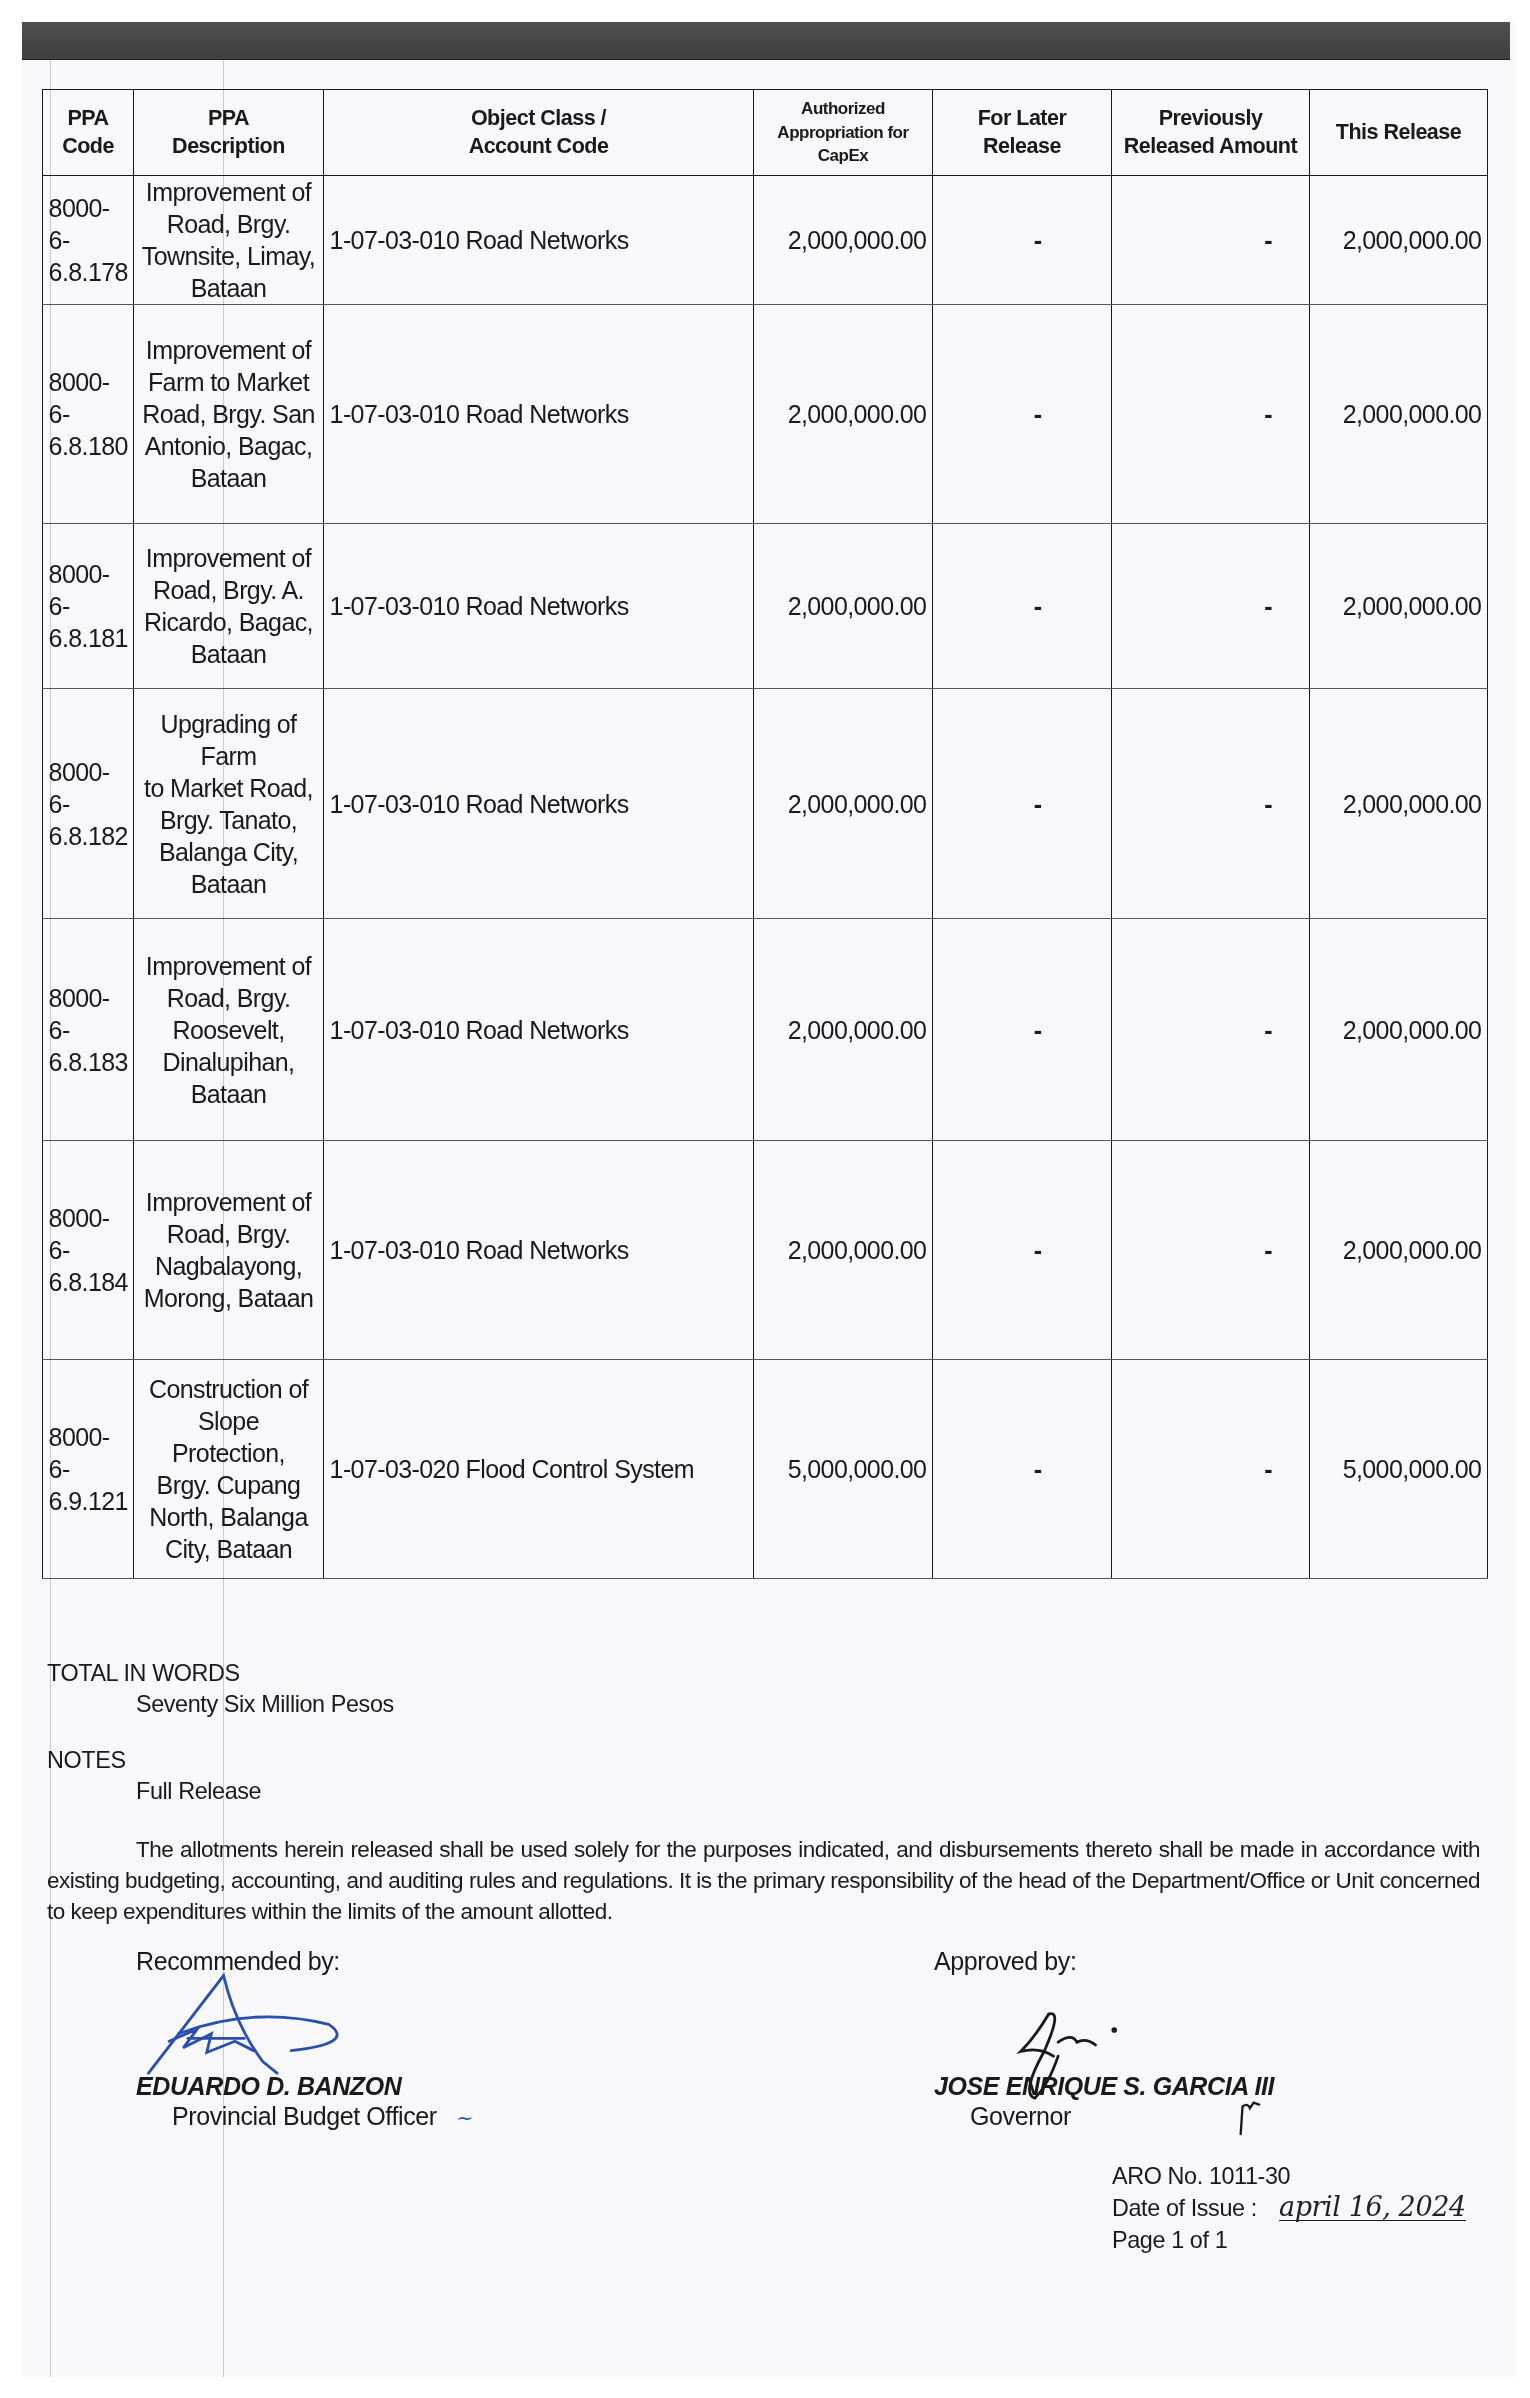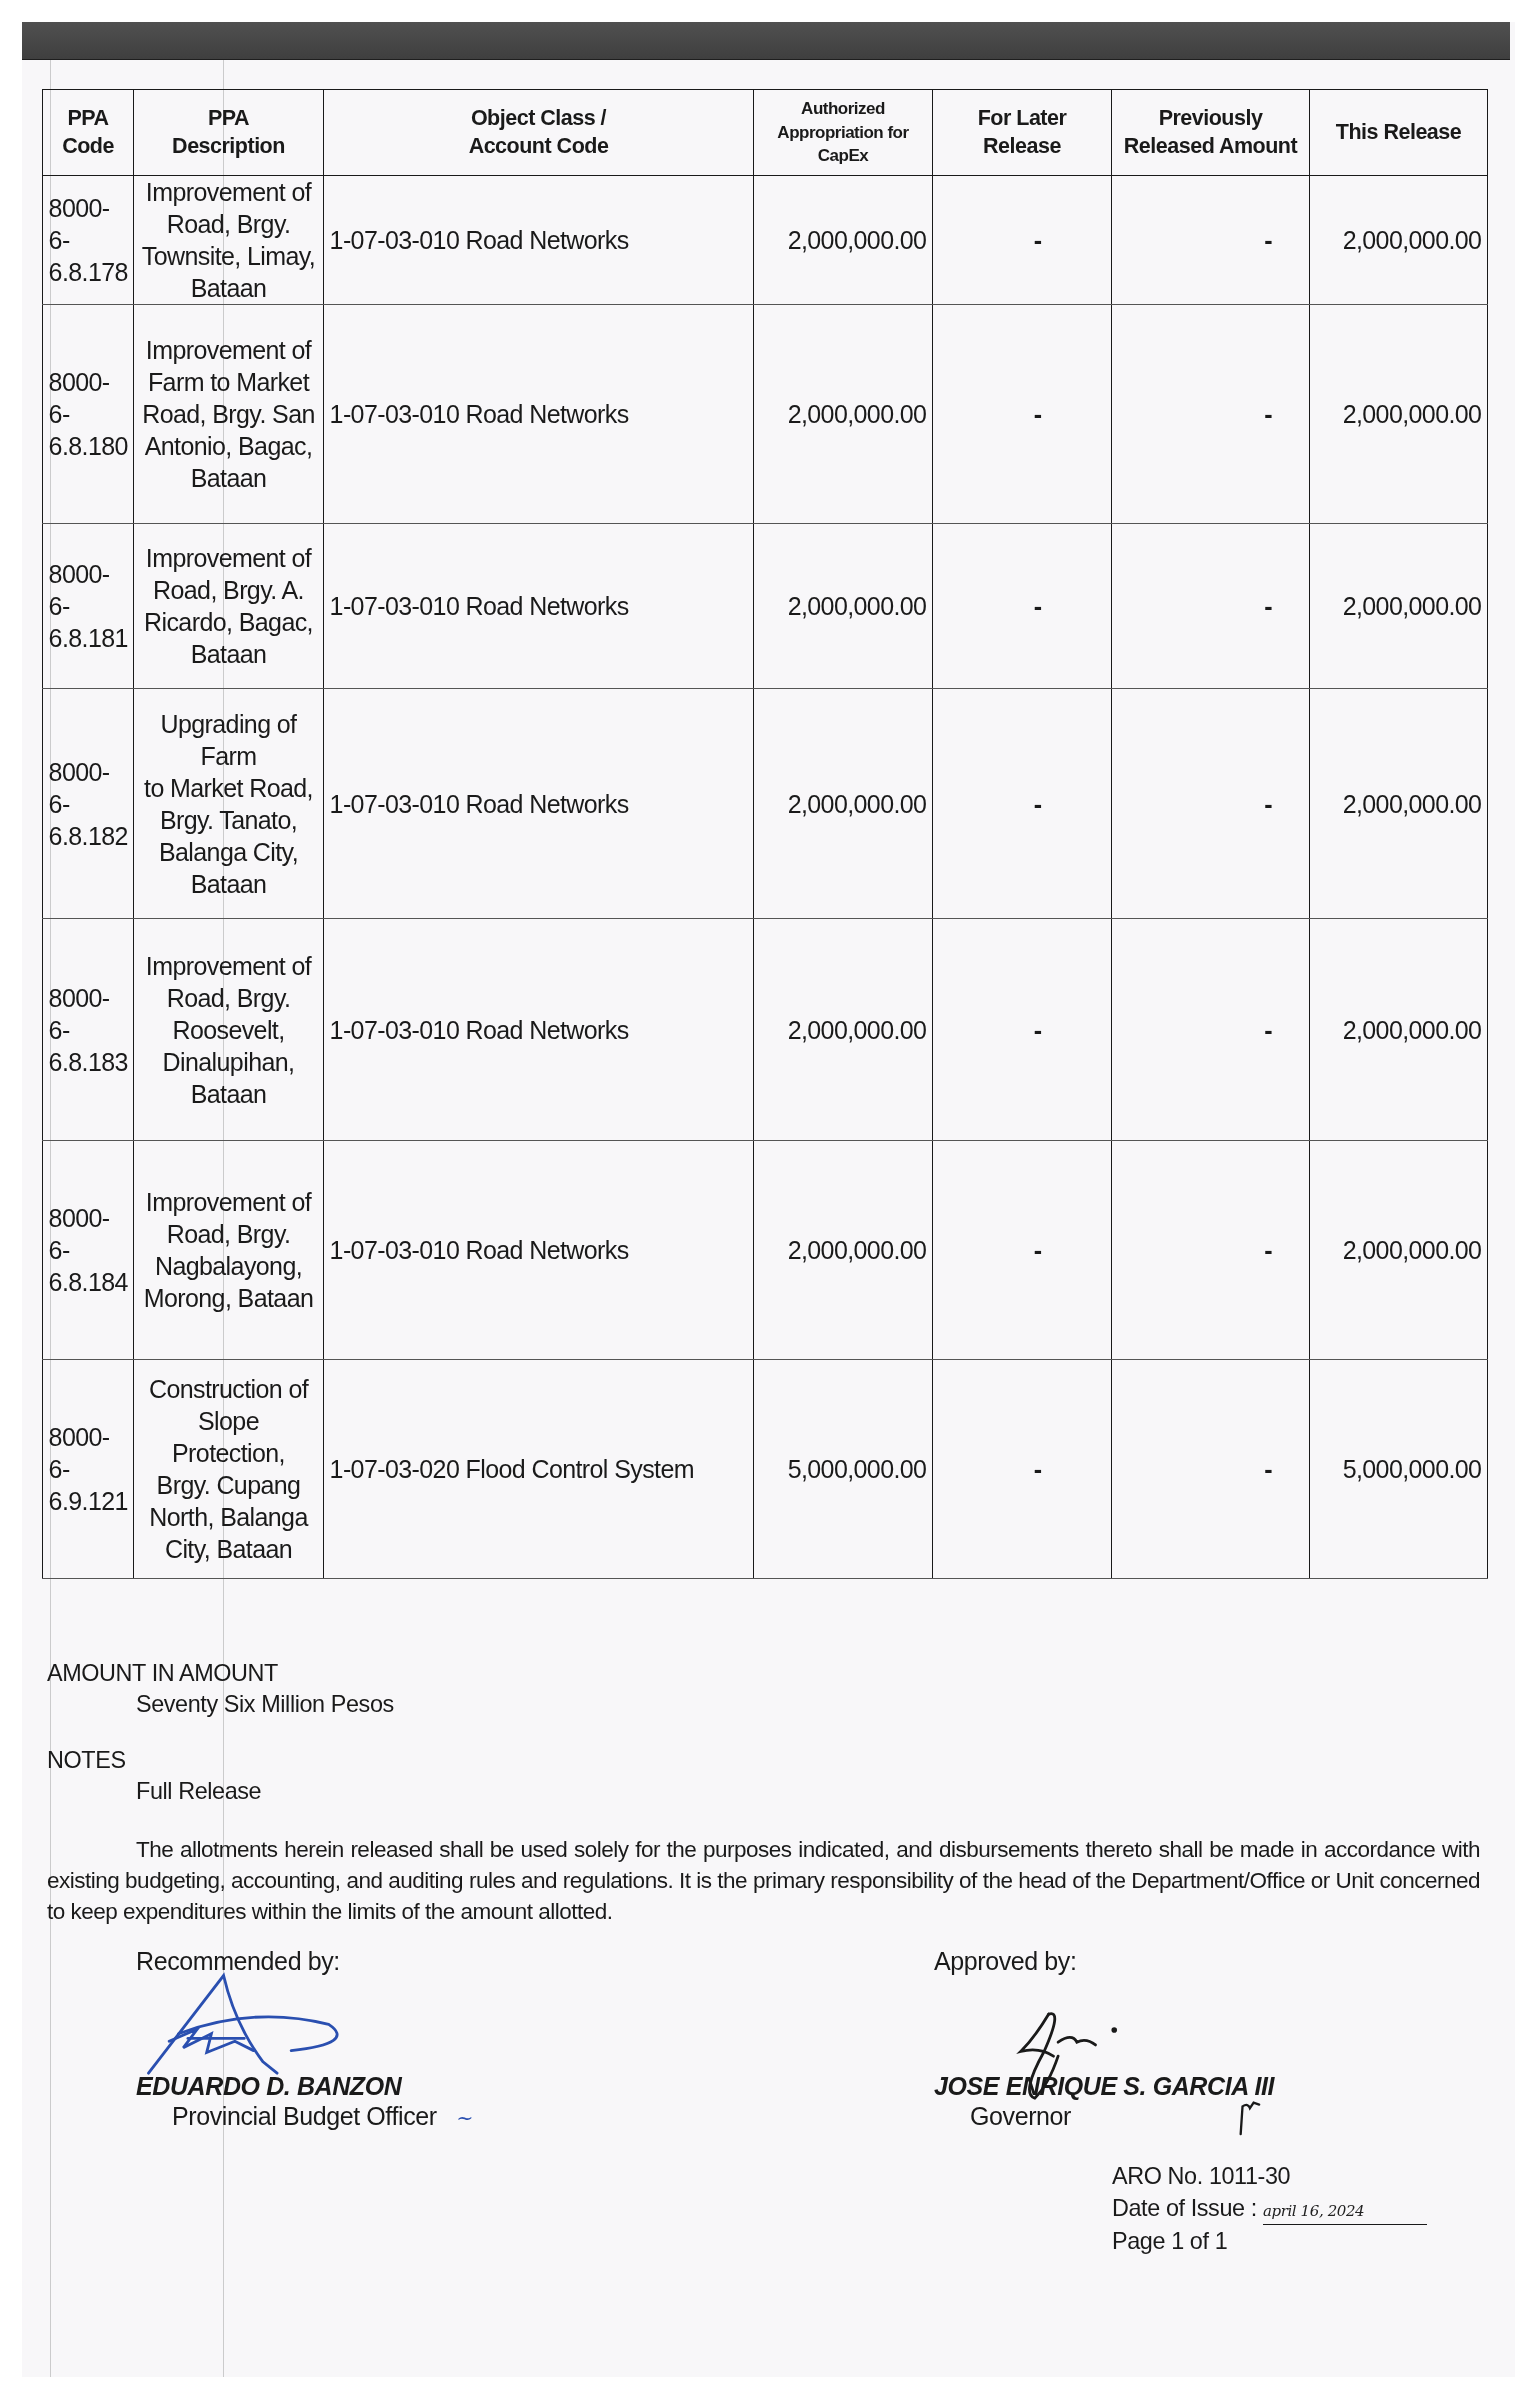--- a/index.html
+++ b/index.html
@@ -108,23 +108,24 @@
     .sig-label { font-size: 25px; }
     .sig-name { font-weight: bold; font-size: 25px; line-height: 30px; font-style: italic; }
     .sig-title { font-size: 25px; line-height: 30px; margin-left: 36px; }
     .footer-info { font-size: 23.4px; line-height: 32px; }
     .date-hand {
       display: inline-block;
       min-width: 164px;
       border-bottom: 1.9px solid #1a1a1a;
       font-family: "DejaVu Serif", serif;
       font-style: italic;
-      font-size: 15px;
+      font-size: 27px;
       color: #222;
       line-height: 26px;
+      margin-left: 16px;
     }
     .signature { position: absolute; }
   </style>
 </head>
 <body>
 
 <div class="page">
   <div class="scan-line" style="left:28px;"></div>
   <div class="scan-line" style="left:201px; width:0.9px;"></div>
 </div>
@@ -302,21 +303,21 @@
       <td class="num">5,000,000.00</td>
       <td class="dash later">-</td>
       <td class="dash prev">-</td>
       <td class="num">5,000,000.00</td>
     </tr>
 
   </tbody>
 </table>
 
 <div class="text-block" style="left:47px; top:1658px; line-height:31px;">
-  <div>AMOUNT IN AMOUNT</div>
+  <div>TOTAL IN WORDS</div>
   <div class="indent">Seventy Six Million Pesos</div>
 </div>
 
 <div class="text-block" style="left:47px; top:1745px; line-height:31px;">
   <div>NOTES</div>
   <div class="indent">Full Release</div>
 </div>
 
 <div class="para">The allotments herein released shall be used solely for the purposes indicated, and disbursements thereto shall be made in accordance with existing budgeting, accounting, and auditing rules and regulations. It is the primary responsibility of the head of the Department/Office or Unit concerned to keep expenditures within the limits of the amount allotted.</div>
 

